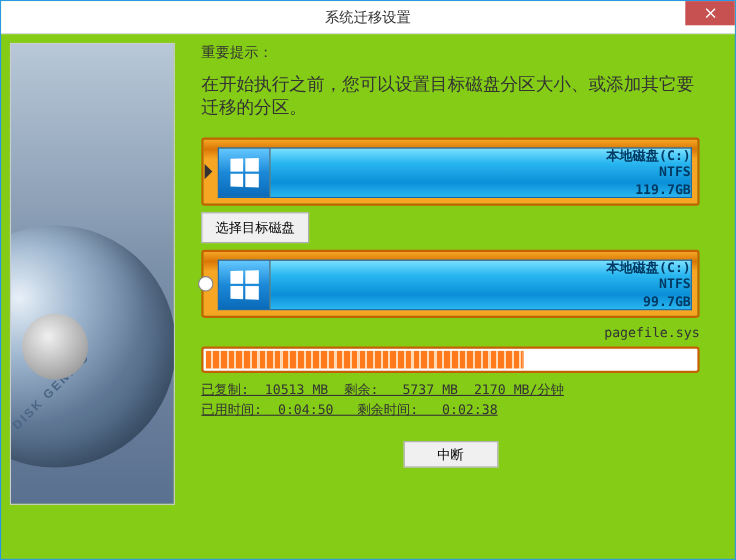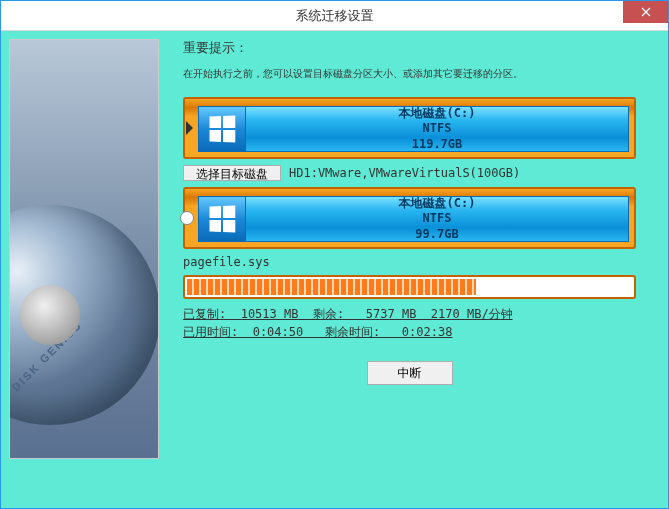--- a/index.html
+++ b/index.html
@@ -6,21 +6,21 @@
 body {
   font-family: "Microsoft YaHei", "SimSun", sans-serif;
   background: #666;
   width: 669px;
   height: 509px;
   overflow: hidden;
 }
 .window {
   width: 669px;
   height: 509px;
-  background: #5eead4;
+  background: #84cc16;
   border: 1px solid #2799e8;
 }
 .titlebar {
   height: 30px;
   background: #fff;
   border-bottom: 1px solid #d9d9d9;
   display: flex;
   align-items: center;
   position: relative;
 }
@@ -91,36 +91,36 @@
   flex: 1;
   padding: 0 24px;
   font-size: 12px;
   color: #333;
 }
 .hint-title {
   font-size: 13px;
   margin-bottom: 10px;
 }
 .hint-text {
-  font-size: 10px;
+  font-size: 16px;
   margin-bottom: 16px;
 }
 .source-line, .target-line {
   font-size: 12px;
   font-family: "SimSun", monospace;
   margin-bottom: 6px;
 }
 .target-line {
   display: flex;
   align-items: center;
   gap: 8px;
   margin-top: 4px;
 }
 .btn-seltarget {
-  height: 16px;
+  height: 28px;
   padding: 0 12px;
   font-size: 12px;
   background: #f0f0f0;
   border: 1px solid #adadad;
   cursor: pointer;
 }
 .disk-bar {
   height: 62px;
   border: 2px solid #c46200;
   border-radius: 3px;
@@ -177,32 +177,33 @@
   transform: perspective(60px) rotateY(-8deg);
 }
 .winlogo span { background: #fff; }
 .part-main {
   flex: 1;
   background: linear-gradient(180deg, #7ae0ff 0%, #29b6f0 30%, #0a8fd8 70%, #29b6f0 100%);
   border: 1px solid #0a6ab8;
   border-left: none;
   display: flex;
   flex-direction: column;
-  align-items: center;
+  align-items: flex-end;
   justify-content: center;
   color: #003a63;
   font-size: 12px;
   font-weight: bold;
   line-height: 1.3;
   font-family: "SimSun", monospace;
 }
 .file-line {
   font-family: "SimSun", monospace;
   font-size: 12px;
   margin-bottom: 6px;
+  text-align: right;
 }
 .progress {
   height: 24px;
   border: 2px solid #c46200;
   border-radius: 3px;
   background: #fff;
   padding: 2px;
   position: relative;
   overflow: hidden;
 }
@@ -269,21 +270,20 @@
         </div>
         <div class="part-main">
           <div>本地磁盘(C:)</div>
           <div>NTFS</div>
           <div>119.7GB</div>
         </div>
       </div>
 
       <div class="target-line">
         <button class="btn-seltarget">选择目标磁盘</button>
-        <span>HD1:VMware,VMwareVirtualS(100GB)</span>
       </div>
 
       <div class="disk-bar">
         <div class="arrow-handle"></div>
         <div class="arrow-circle"></div>
         <div class="part-win">
           <div class="winlogo">
               <span></span>
               <span></span>
               <span></span>

